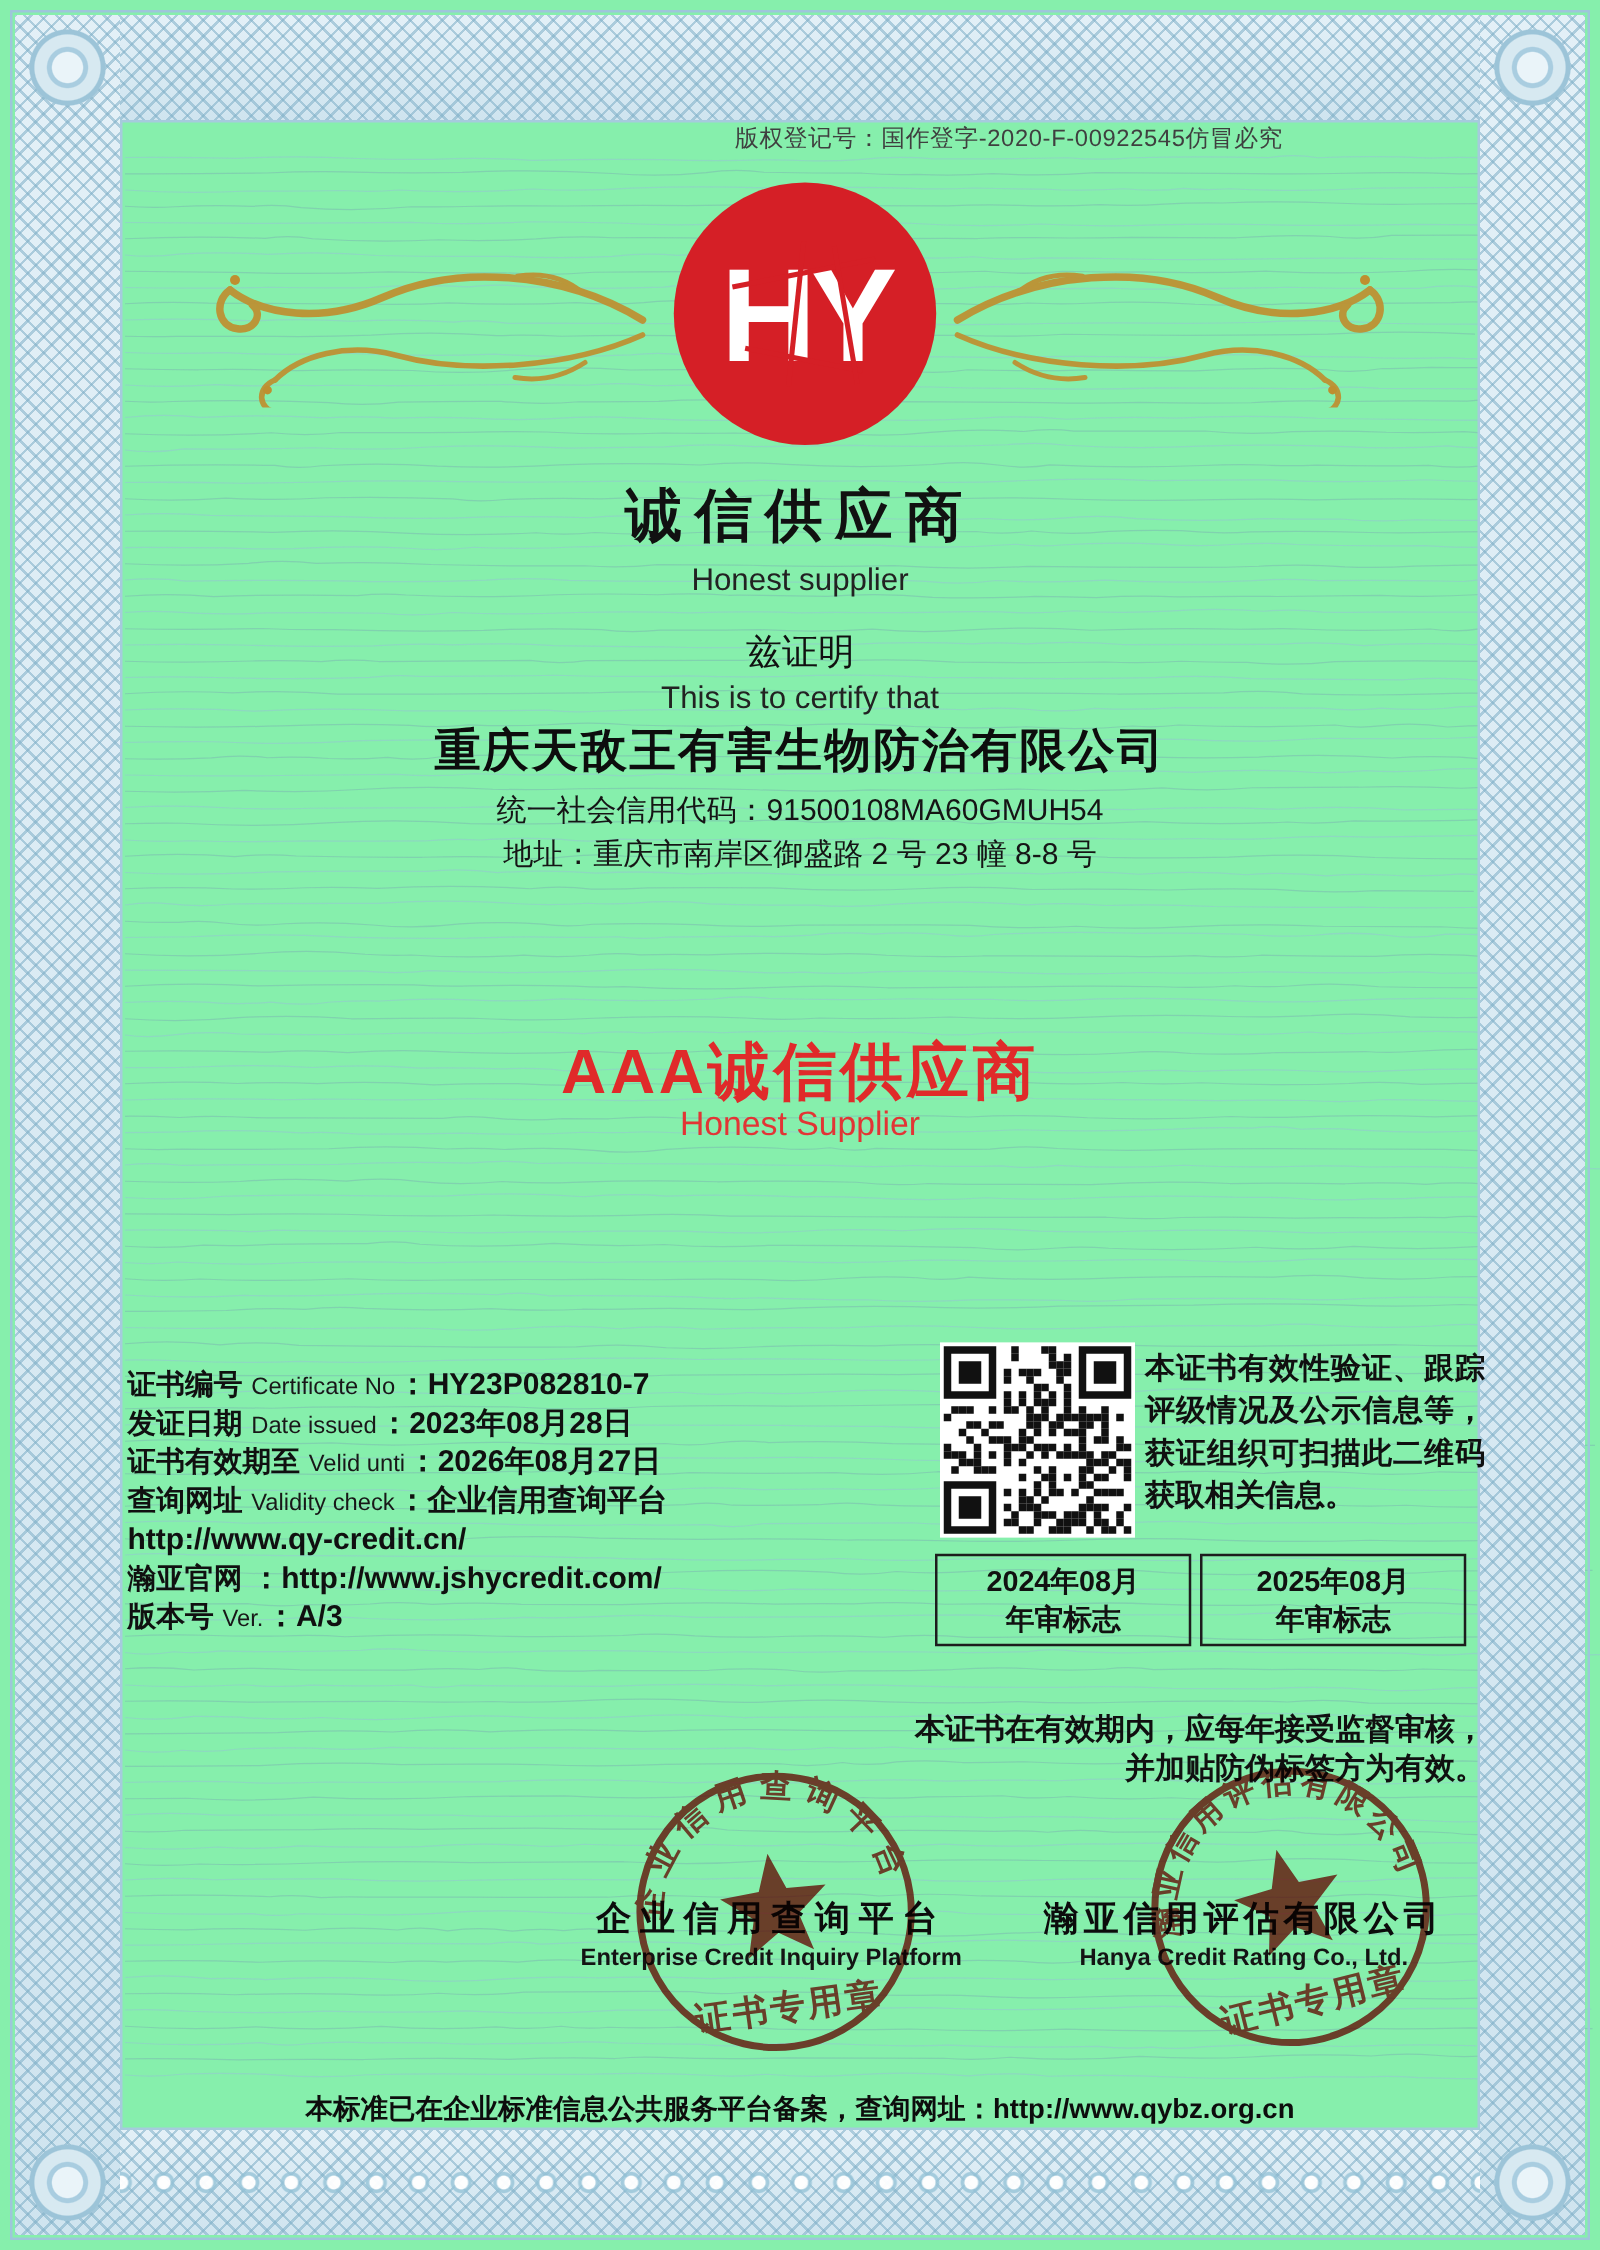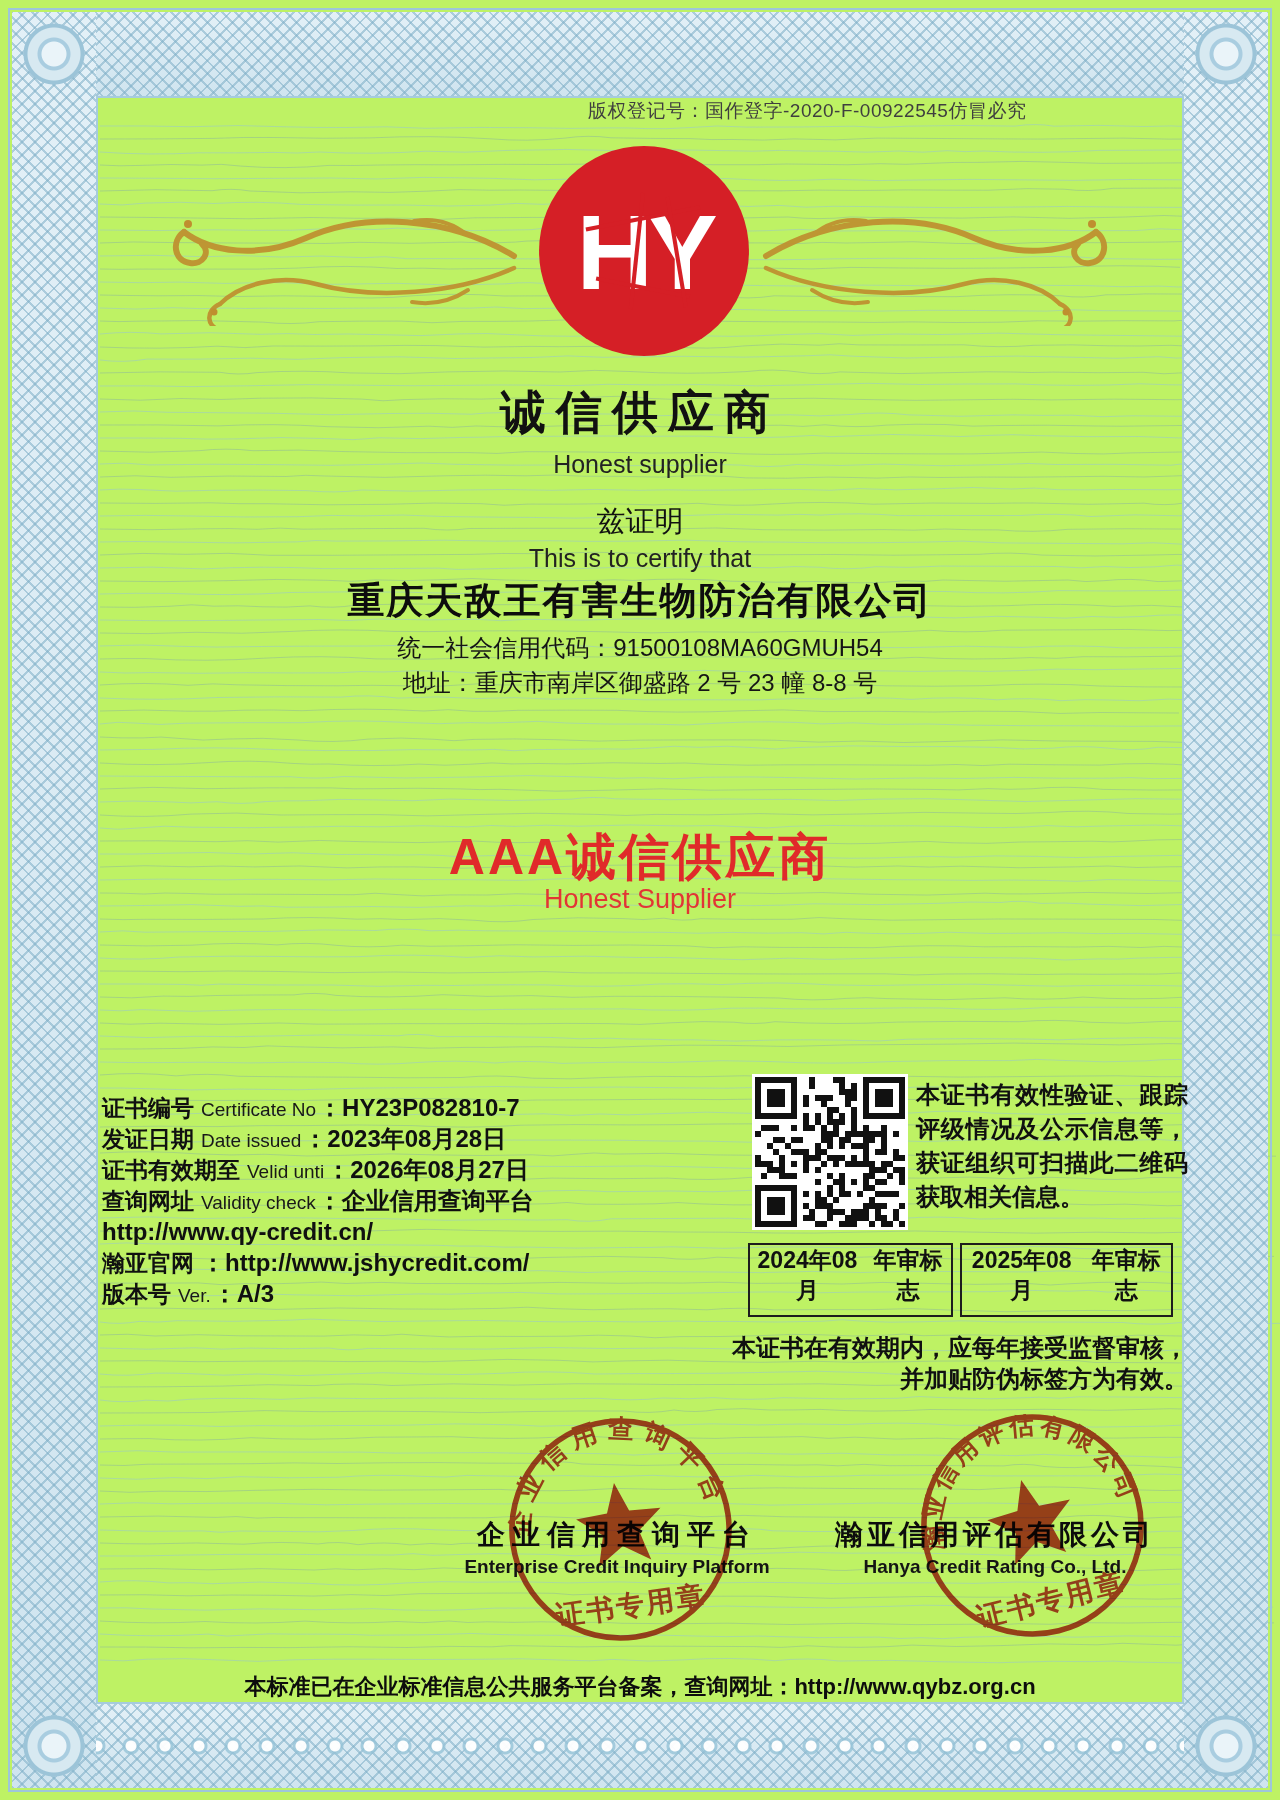--- a/index.html
+++ b/index.html
@@ -1,16 +1,16 @@
 <!DOCTYPE html>
 <html><head>
 <meta charset="utf-8">
 <style>
   html,body{margin:0;padding:0;background:#ffffff;}
-  .page{position:relative;width:1280px;height:1800px;background:#bef264;overflow:hidden;
+  .page{position:relative;width:1280px;height:1800px;background:#86efac;overflow:hidden;
         font-family:"Liberation Sans","DejaVu Sans",sans-serif;color:#1b1b1b;}
   
   .frame-outerline{position:absolute;inset:8px;border:2px solid #9ec6da;z-index:4;pointer-events:none;}
   .frame-strip{position:absolute;z-index:3;
     background:
       repeating-linear-gradient(45deg, rgba(127,175,199,.55) 0 2px, rgba(127,175,199,0) 2px 9px),
       repeating-linear-gradient(-45deg, rgba(127,175,199,.55) 0 2px, rgba(127,175,199,0) 2px 9px),
       linear-gradient(#e3f0f7,#cfe4ef);}
   .f-top{left:12px;right:12px;top:12px;height:84px;}
   .f-bottom{left:12px;right:12px;bottom:12px;height:84px;
@@ -43,25 +43,25 @@
   .aaa{top:824px;font-size:50px;font-weight:700;color:#e02a2a;letter-spacing:3px;}
   .aaa-en{top:884px;font-size:27px;color:#e23535;}
   .details{left:102px;top:1092px;width:560px;}
   .detail-row{height:31px;line-height:31px;white-space:nowrap;}
   .detail-row .cn{font-size:23px;font-weight:600;color:#101010;margin-right:7px;}
   .detail-row .en{font-size:19px;color:#181818;margin-right:2px;}
   .detail-row .val{font-size:24px;font-weight:600;color:#101010;}
   .qr-wrap{left:752px;top:1074px;width:156px;height:156px;background:#fff;z-index:5;}
   .qr-caption{left:916px;top:1078px;width:272px;font-size:24px;line-height:34px;
               font-weight:600;color:#101010;text-align:justify;}
-  .badge{top:1243px;height:70px;border:2px solid #1d1d1d;display:flex;flex-direction:row;
+  .badge{top:1243px;height:70px;border:2px solid #1d1d1d;display:flex;flex-direction:column;
          justify-content:center;text-align:center;font-size:23px;line-height:30px;color:#111;font-weight:600;}
   .badge1{left:748px;width:201px;}
   .badge2{left:960px;width:209px;}
-  .audit-note{left:700px;top:1332px;width:488px;font-size:24px;font-weight:600;color:#101010;line-height:31px;}
+  .audit-note{left:700px;top:1368px;width:488px;font-size:24px;font-weight:600;color:#101010;line-height:31px;}
   .audit-note .l1{text-align:right;}
   .audit-note .l2{text-align:right;}
   .issuer-cn{top:1516px;font-size:28px;font-weight:700;color:#0c0c0c;z-index:6;}
   .issuer-en{top:1556px;font-size:19px;font-weight:600;color:#141414;z-index:6;}
   .i-left-cn{left:417px;width:400px;text-align:center;letter-spacing:7px;}
   .i-left-en{left:417px;width:400px;text-align:center;}
   .i-right-cn{left:795px;width:400px;text-align:center;letter-spacing:4px;}
   .i-right-en{left:795px;width:400px;text-align:center;}
   .seal{position:absolute;width:235px;height:235px;z-index:7;mix-blend-mode:multiply;opacity:.93;}
   .seal-l{left:503px;top:1412px;transform:rotate(-8deg);}

